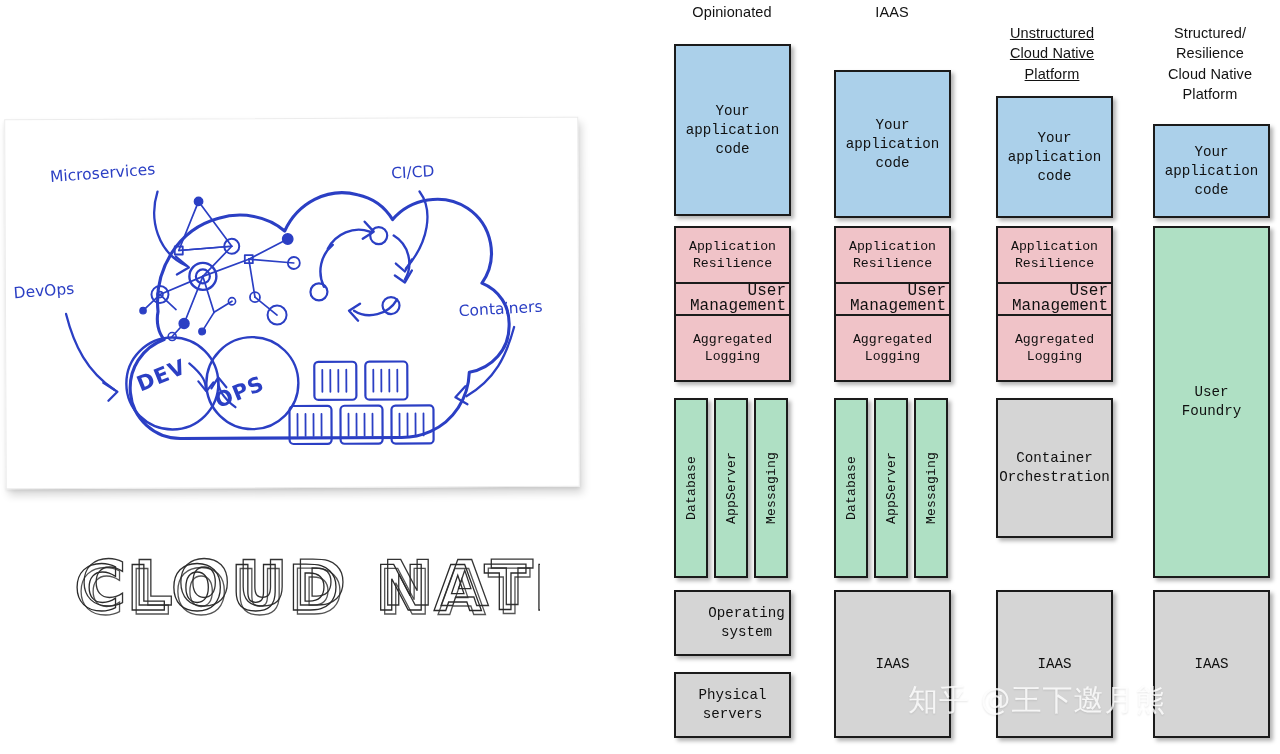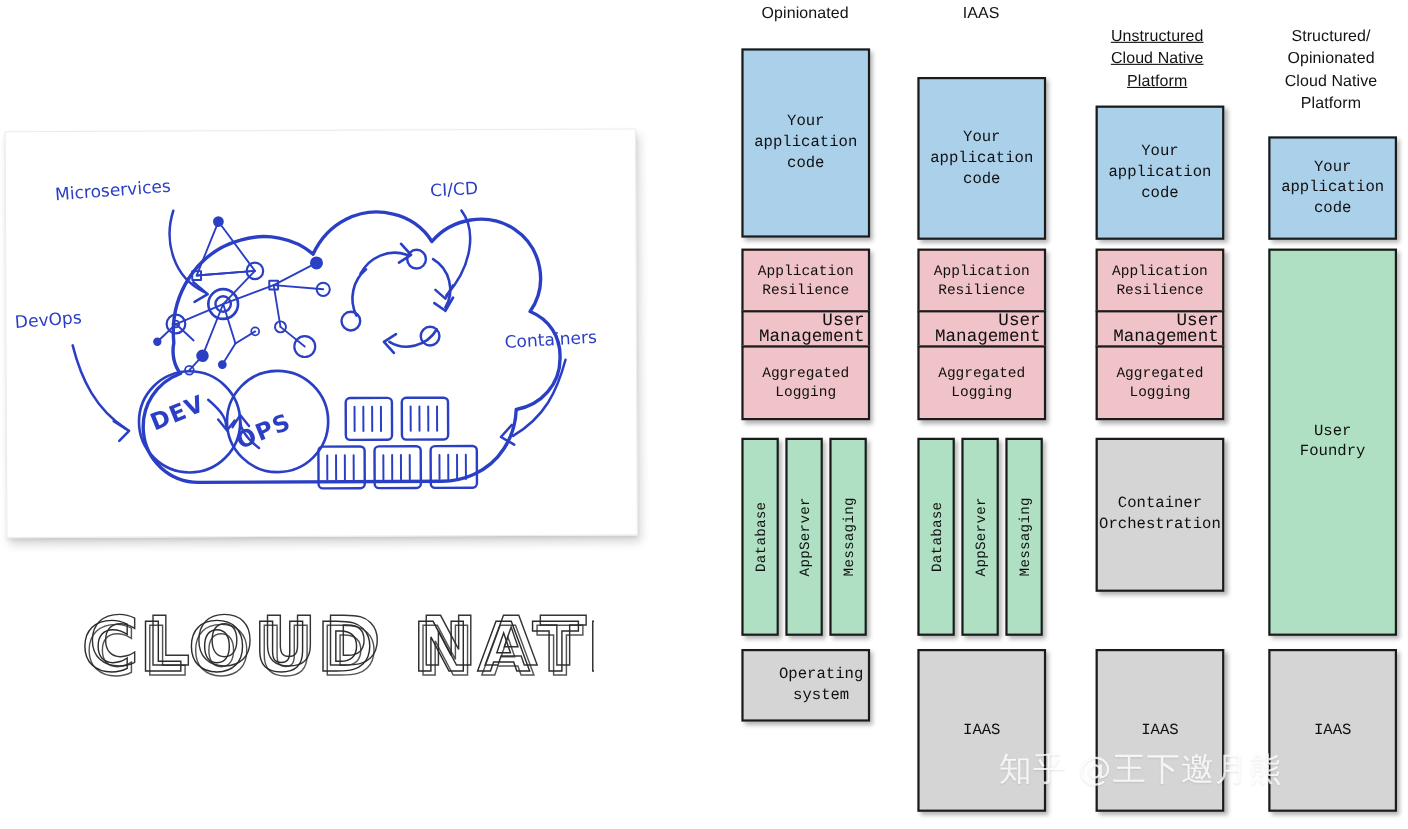--- a/index.html
+++ b/index.html
@@ -259,21 +259,21 @@
   <div class="col-title" style="left:178px; top:2px;  width:148px;">
     <span>IAAS</span>
   </div>
   <div class="col-title" style="left:338px; top:2px;  width:148px; white-space:pre-line;text-decoration:underline;">
     <span style="white-space:pre-line;">Unstructured
 Cloud Native
 Platform</span>
   </div>
   <div class="col-title" style="left:496px; top:2px;  width:148px; white-space:pre-line;">
     <span style="white-space:pre-line;">Structured/
-Opinionated
+Resilience
 Cloud Native
 Platform</span>
   </div>
 
   <div class="blk c-blue t-14" style="left:34px; top:44px; width:117px; height:172px; white-space:pre-line;">
     <span style="white-space:pre-line;">Your
 application
 code</span>
   </div>
 
@@ -298,20 +298,24 @@
     <span class="t-vert">AppServer</span>
   </div>
   <div class="blk c-green" style="left:114px; top:398px; width:34px; height:180px;">
     <span class="t-vert">Messaging</span>
   </div>
 
   <div class="blk c-gray t-14" style="left:34px; top:590px; width:117px; height:66px; white-space:pre-line;padding-left:28px;">
     <span style="white-space:pre-line;">Operating
 system</span>
   </div>
+  <div class="blk c-gray t-14" style="left:34px; top:672px; width:117px; height:66px; white-space:pre-line;">
+    <span style="white-space:pre-line;">Physical
+servers</span>
+  </div>
 
   <div class="blk c-blue t-14" style="left:194px; top:70px; width:117px; height:148px; white-space:pre-line;">
     <span style="white-space:pre-line;">Your
 application
 code</span>
   </div>
 
   <div class="pink-group" style="left:194px; top:226px; width:117px; height:156px;">
     <div class="blk seam c-pink t-13" style="left:0; top:0; width:117px; height:58px; white-space:pre-line;">
       <span style="white-space:pre-line;">Application

